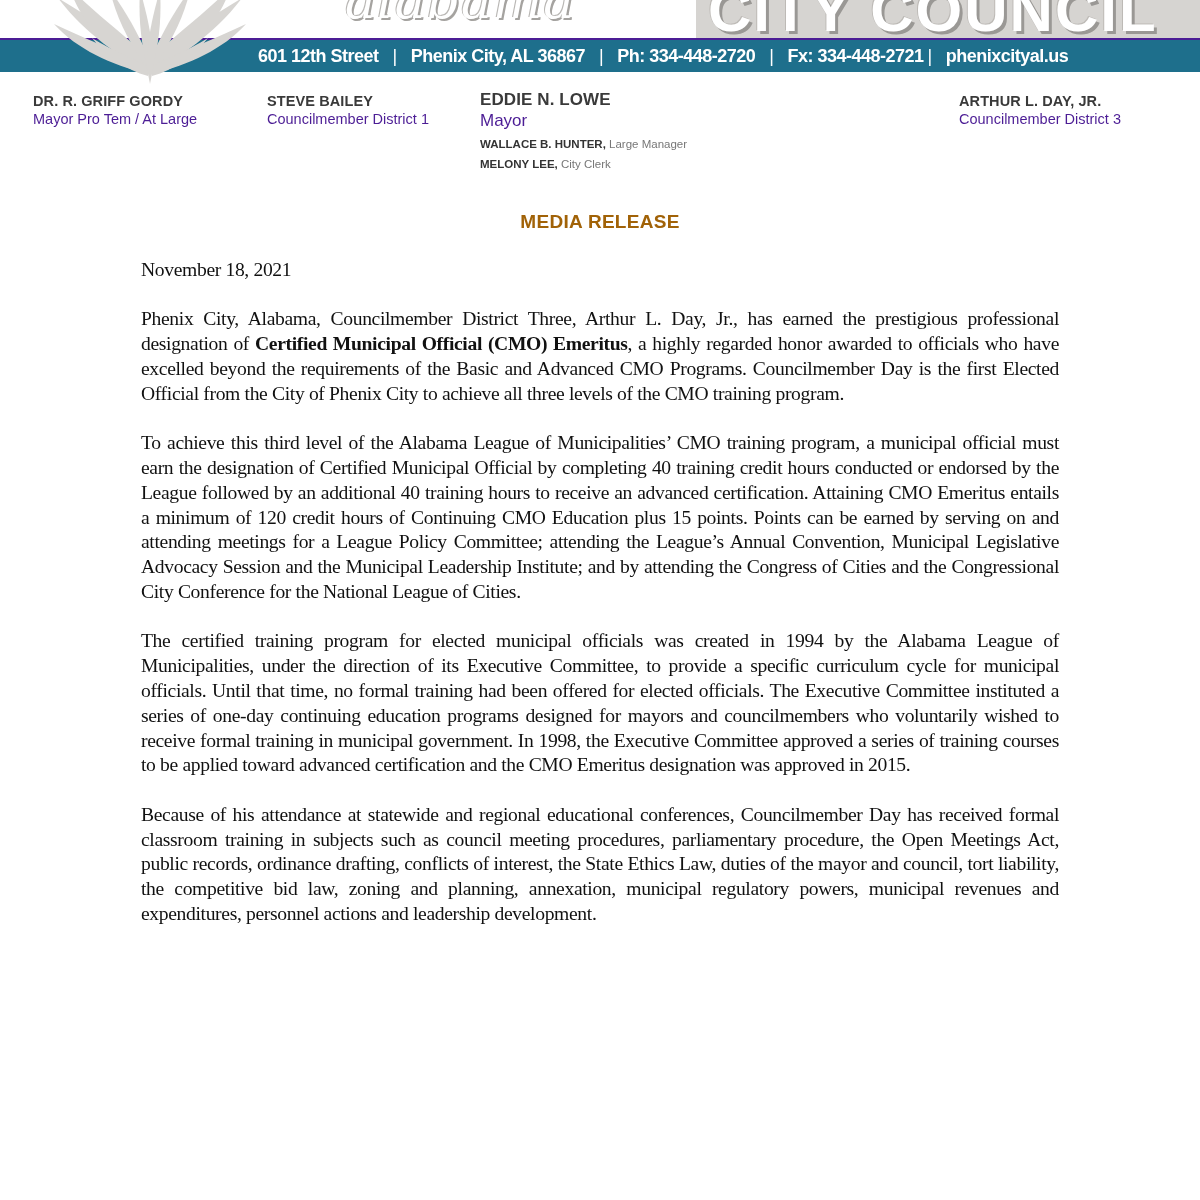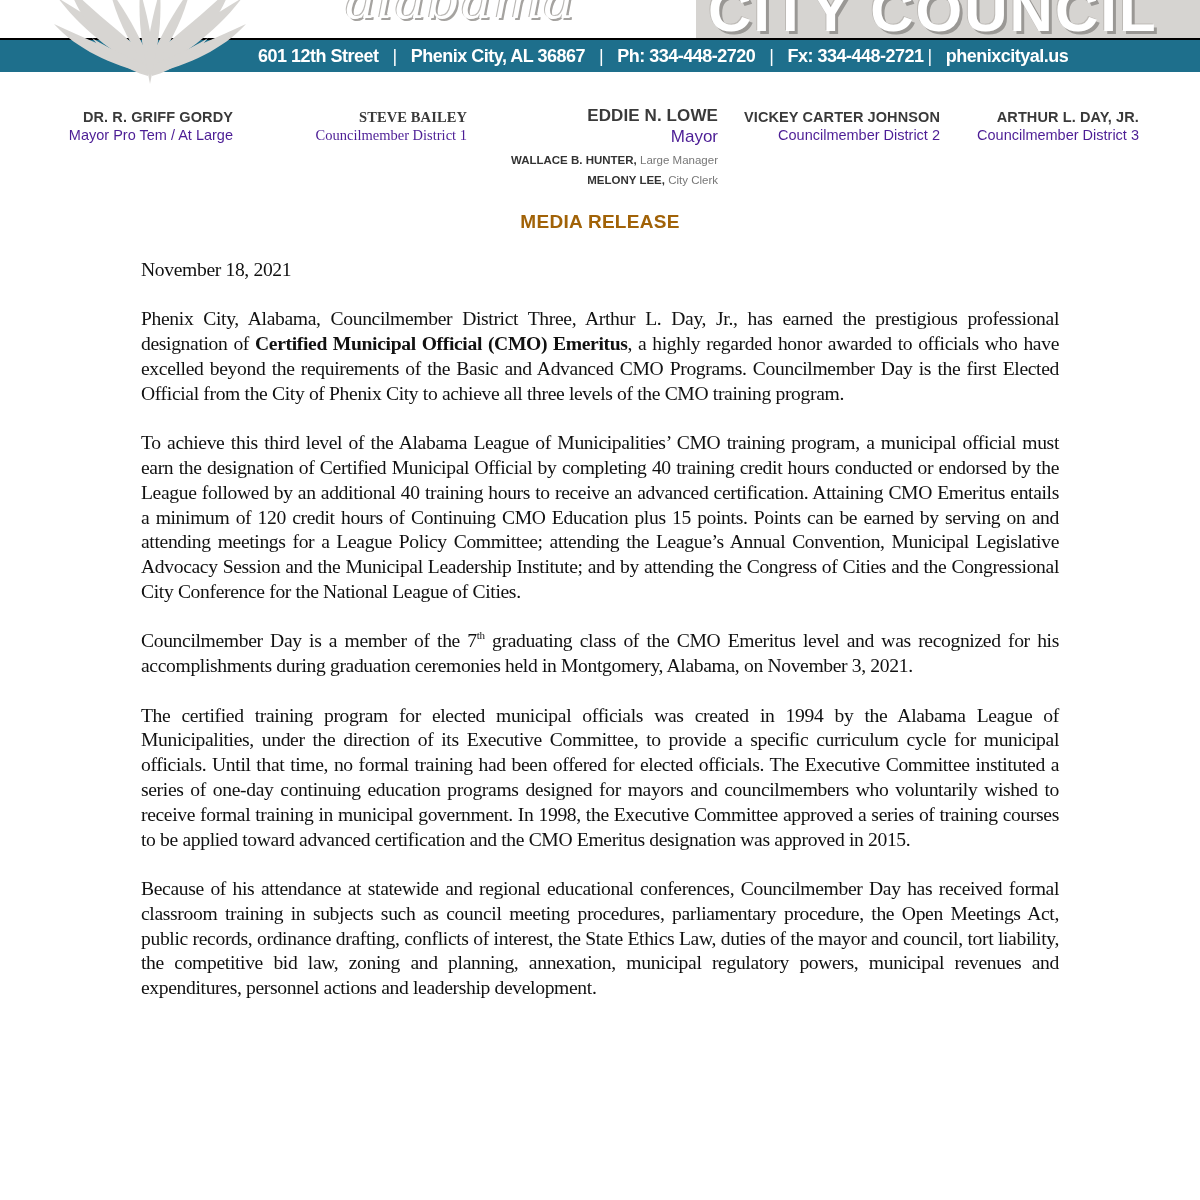--- a/index.html
+++ b/index.html
@@ -49,21 +49,21 @@
       color: #ffffff;
       text-shadow: 2px 2px 0 #a5a3a0, -1px -1px 0 #b9b7b4;
       letter-spacing: 1px;
       white-space: nowrap;
     }
     .banner {
       position: absolute;
       left: 0; top: 38px;
       width: 1200px; height: 34px;
       background: #1e6f8c;
-      border-top: 2px solid #000000;
+      border-top: 2px solid #4c1d95;
       box-sizing: border-box;
     }
     .banner-text {
       position: absolute;
       left: 258px; top: 0;
       height: 32px;
       line-height: 30px;
       color: #ffffff;
       font-family: "Liberation Sans", sans-serif;
       font-weight: bold;
@@ -85,24 +85,23 @@
     }
     
     .officials {
       position: absolute;
       left: 0; top: 90px;
       width: 1200px;
       height: 90px;
     }
     .official {
       position: absolute;
-      text-align: right;
+      text-align: left;
       color: #3a3a3a;
       white-space: nowrap;
-      margin-top: 16px;
     }
     .official .name {
       font-weight: bold;
       font-size: 14.5px;
       letter-spacing: 0.1px;
       line-height: 18px;
     }
     .official .title {
       font-size: 14.5px;
       line-height: 18px;
@@ -202,53 +201,48 @@
       <path d="M106 70 L 114 70 L 110 90 Z"></path>
     </g>
   </svg>
 </div>
 
 <div class="officials">
   <div class="official" style="left:33px; width:200px; top:2px;">
     <div class="name">DR. R. GRIFF GORDY</div>
     <div class="title">Mayor Pro Tem / At Large</div>
   </div>
-  <div class="official" style="left:267px; width:200px; top:2px;font-family:Liberation Serif, serif;">
+  <div class="official" style="left:267px; width:200px; top:2px;">
     <div class="name">STEVE BAILEY</div>
     <div class="title">Councilmember District 1</div>
   </div>
   <div class="official mayor" style="left:480px; width:238px; top:0px;">
     <div class="name">EDDIE N. LOWE</div>
     <div class="title">Mayor</div>
     <div class="staff" style="margin-top:2px;">
       <b>WALLACE B. HUNTER,</b>
       <span class="role">Large Manager</span>
     </div>
     <div class="staff">
       <b>MELONY LEE,</b>
       <span class="role">City Clerk</span>
     </div>
   </div>
-  <div class="official" style="left:720px; width:220px; top:2px;">
-    <div class="name">VICKEY CARTER JOHNSON</div>
-    <div class="title">Councilmember District 2</div>
-  </div>
-  <div class="official" style="left:939px; width:200px; top:2px;">
+  <div class="official" style="left:959px; width:200px; top:2px;">
     <div class="name">ARTHUR L. DAY, JR.</div>
     <div class="title">Councilmember District 3</div>
   </div>
 </div>
 
 <div class="release-title">MEDIA RELEASE</div>
 
 <div class="content">
   <p class="date">November 18, 2021</p>
 
   <p><span>Phenix City, Alabama, Councilmember District Three, Arthur L. Day, Jr., has earned the prestigious professional designation of </span><b>Certified Municipal Official (CMO) Emeritus</b><span>, a highly regarded honor awarded to officials who have excelled beyond the requirements of the Basic and Advanced CMO Programs.  Councilmember Day is the first Elected Official from the City of Phenix City to achieve all three levels of the CMO training program.</span></p>
 
   <p>To achieve this third level of the Alabama League of Municipalities’ CMO training program, a municipal official must earn the designation of Certified Municipal Official by completing 40 training credit hours conducted or endorsed by the League followed by an additional 40 training hours to receive an advanced certification. Attaining CMO Emeritus entails a minimum of 120 credit hours of Continuing CMO Education plus 15 points. Points can be earned by serving on and attending meetings for a League Policy Committee; attending the League’s Annual Convention, Municipal Legislative Advocacy Session and the Municipal Leadership Institute; and by attending the Congress of Cities and the Congressional City Conference for the National League of Cities.</p>
 
-  <p><span>Councilmember Day is a member of the 7</span><sup>th</sup><span> graduating class of the CMO Emeritus level and was recognized for his accomplishments during graduation ceremonies held in Montgomery, Alabama, on November 3, 2021.</span></p>
 
   <p>The certified training program for elected municipal officials was created in 1994 by the Alabama League of Municipalities, under the direction of its Executive Committee, to provide a specific curriculum cycle for municipal officials. Until that time, no formal training had been offered for elected officials. The Executive Committee instituted a series of one-day continuing education programs designed for mayors and councilmembers who voluntarily wished to receive formal training in municipal government. In 1998, the Executive Committee approved a series of training courses to be applied toward advanced certification and the CMO Emeritus designation was approved in 2015.</p>
 
   <p>Because of his attendance at statewide and regional educational conferences, Councilmember Day has received formal classroom training in subjects such as council meeting procedures, parliamentary procedure, the Open Meetings Act, public records, ordinance drafting, conflicts of interest, the State Ethics Law, duties of the mayor and council, tort liability, the competitive bid law, zoning and planning, annexation, municipal regulatory powers, municipal revenues and expenditures, personnel actions and leadership development.</p>
 </div>
 
 </body></html>

